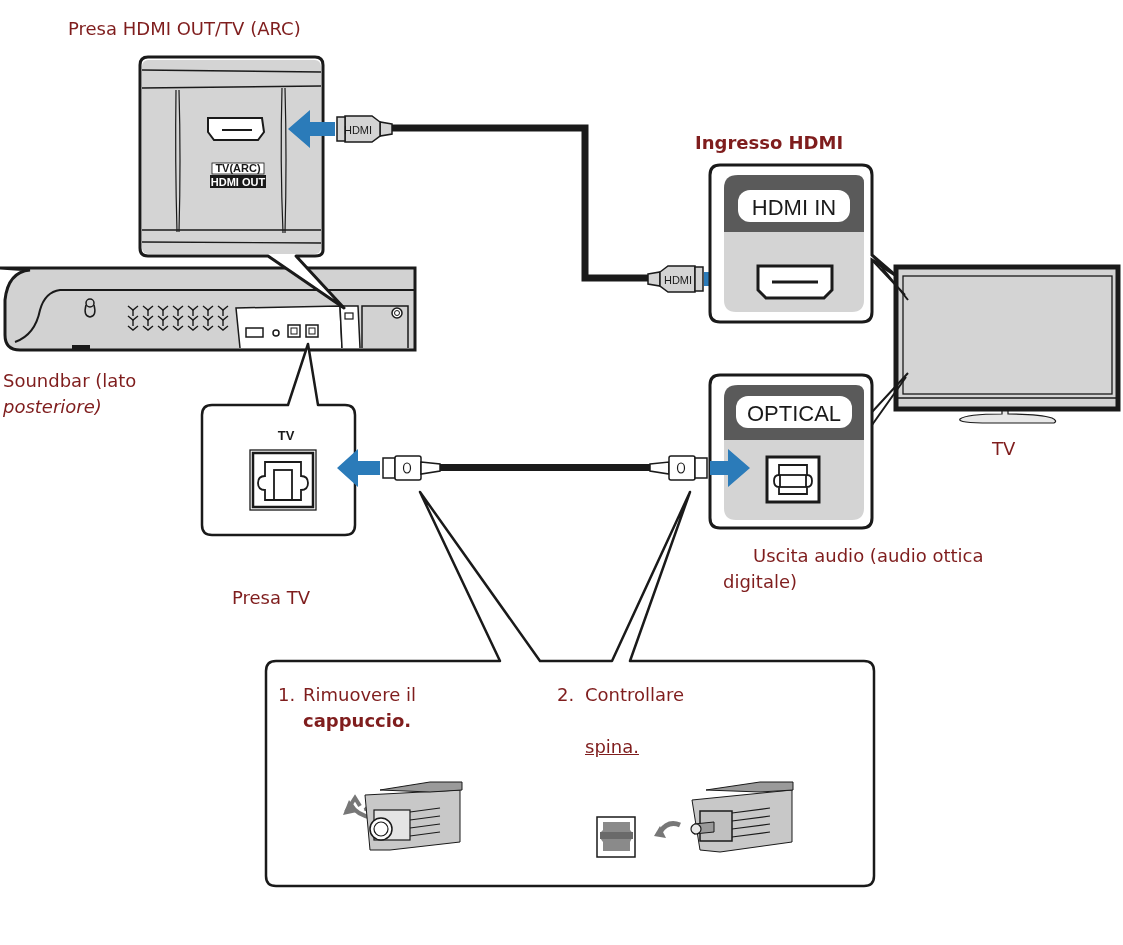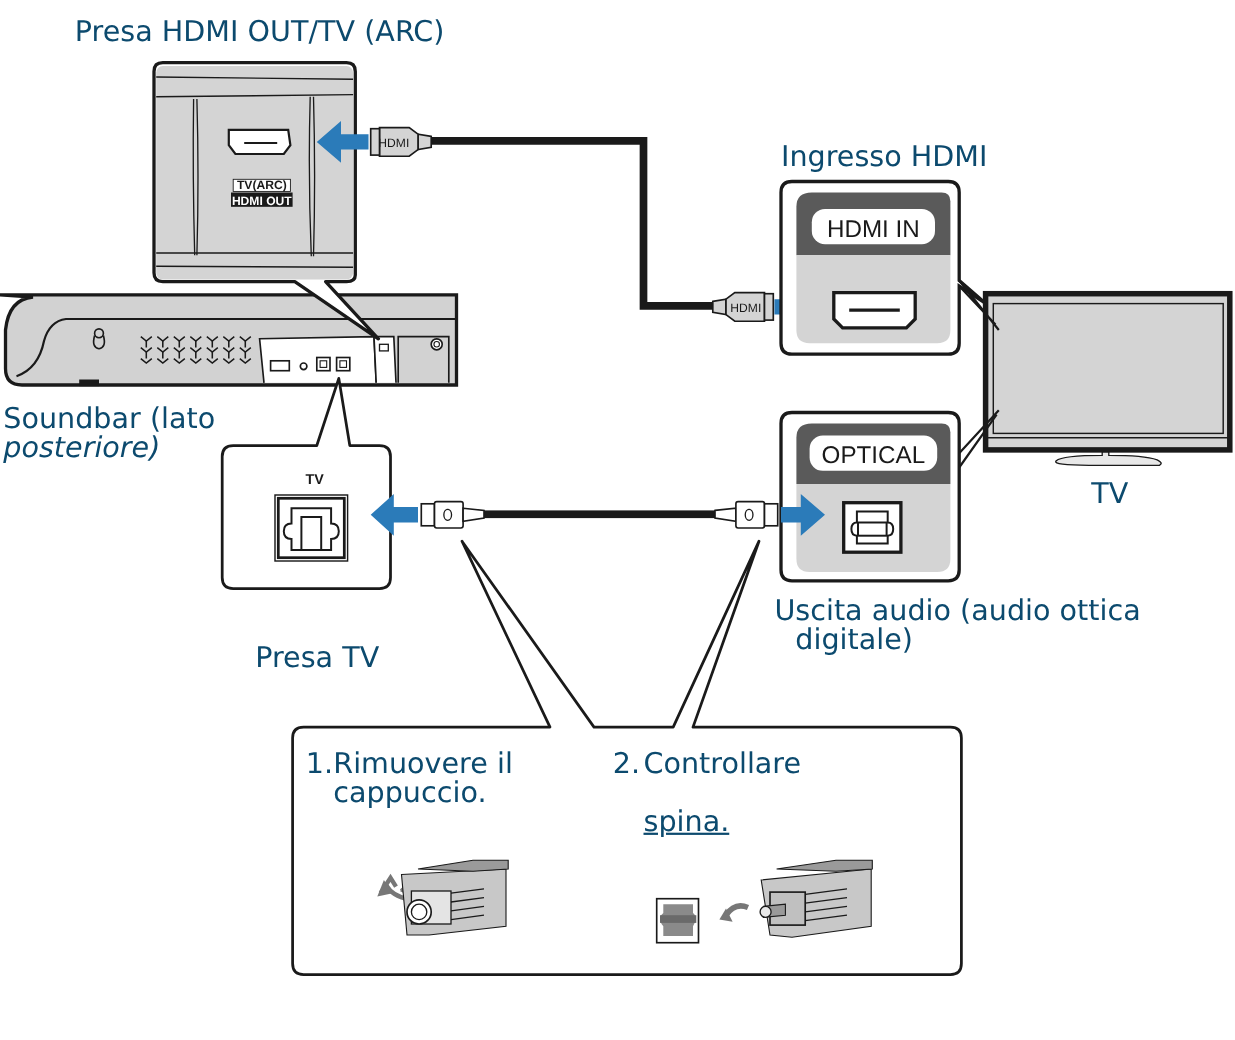--- a/index.html
+++ b/index.html
@@ -1,19 +1,19 @@
 <!DOCTYPE html>
 <html><head>
 <meta charset="utf-8">
 <style>
   html, body { margin: 0; padding: 0; background: #ffffff; }
   body { width: 1123px; height: 945px; position: relative; overflow: hidden;
          font-family: "DejaVu Sans", sans-serif; color: #1a1a1a; }
   #stage { position: absolute; left: 0; top: 0; width: 1123px; height: 945px; }
-  .lbl { position: absolute; font-size: 26px; line-height: 26px; font-family: "DejaVu Sans", sans-serif; color: #0c4a6e; white-space: nowrap; }
+  .lbl { position: absolute; font-size: 18px; line-height: 26px; font-family: "DejaVu Sans", sans-serif; color: #7f1d1d; white-space: nowrap; }
   svg text { font-family: "Liberation Sans", sans-serif; }
 </style>
 </head>
 <body>
 
 <div id="stage">
 <svg width="1123" height="945" viewBox="0 0 1123 945" xmlns="http://www.w3.org/2000/svg">
   <defs>
     <clipPath id="tvclip">
           <rect x="0" y="0" width="1123" height="945"></rect>
@@ -182,29 +182,29 @@
     <path d="M 706 790 L 760 782 L 793 782 L 793 790 L 760 792 Z" fill="#9a9a9a" stroke="#1a1a1a" stroke-width="1"></path>
     <rect x="700" y="811" width="32" height="30" fill="#c0c0c0" stroke="#1a1a1a" stroke-width="1.5"></rect>
     <path d="M 732 813 L 770 808 M 732 821 L 770 816 M 732 829 L 770 824 M 732 837 L 770 832" stroke="#1a1a1a" stroke-width="1.2"></path>
     <path d="M 694 824 L 714 822 L 714 832 L 694 834 Z" fill="#9a9a9a" stroke="#1a1a1a" stroke-width="1"></path>
     <circle cx="696" cy="829" r="5" fill="#e8e8e8" stroke="#1a1a1a" stroke-width="1.2"></circle>
   </g>
 </svg>
 
   
   <div class="lbl" style="left:68px; top:16px;">Presa HDMI OUT/TV (ARC)</div>
-  <div class="lbl" style="left:710px; top:130px;">Ingresso HDMI</div>
+  <div class="lbl" style="left:695px; top:130px;font-weight:bold;">Ingresso HDMI</div>
   <div class="lbl" style="left:3px; top:368px;">Soundbar (lato</div>
   <div class="lbl" style="left:3px; top:394px;font-style:italic;">posteriore)</div>
   <div class="lbl" style="left:992px; top:436px;">TV</div>
   <div class="lbl" style="left:232px; top:565px;margin-top:20px;">Presa TV</div>
-  <div class="lbl" style="left:704px; top:543px;">Uscita audio (audio ottica</div>
+  <div class="lbl" style="left:753px; top:543px;">Uscita audio (audio ottica</div>
   <div class="lbl" style="left:723px; top:569px;">digitale)</div>
 
   
   <div class="lbl" style="left:278px; top:682px;">1.</div>
   <div class="lbl" style="left:303px; top:682px;">Rimuovere il</div>
-  <div class="lbl" style="left:303px; top:708px;">cappuccio.</div>
+  <div class="lbl" style="left:303px; top:708px;font-weight:bold;">cappuccio.</div>
 
   <div class="lbl" style="left:557px; top:682px;">2.</div>
   <div class="lbl" style="left:585px; top:682px;">Controllare</div>
   <div class="lbl" style="left:585px; top:734px;text-decoration:underline;">spina.</div>
 </div>
 
 </body></html>

